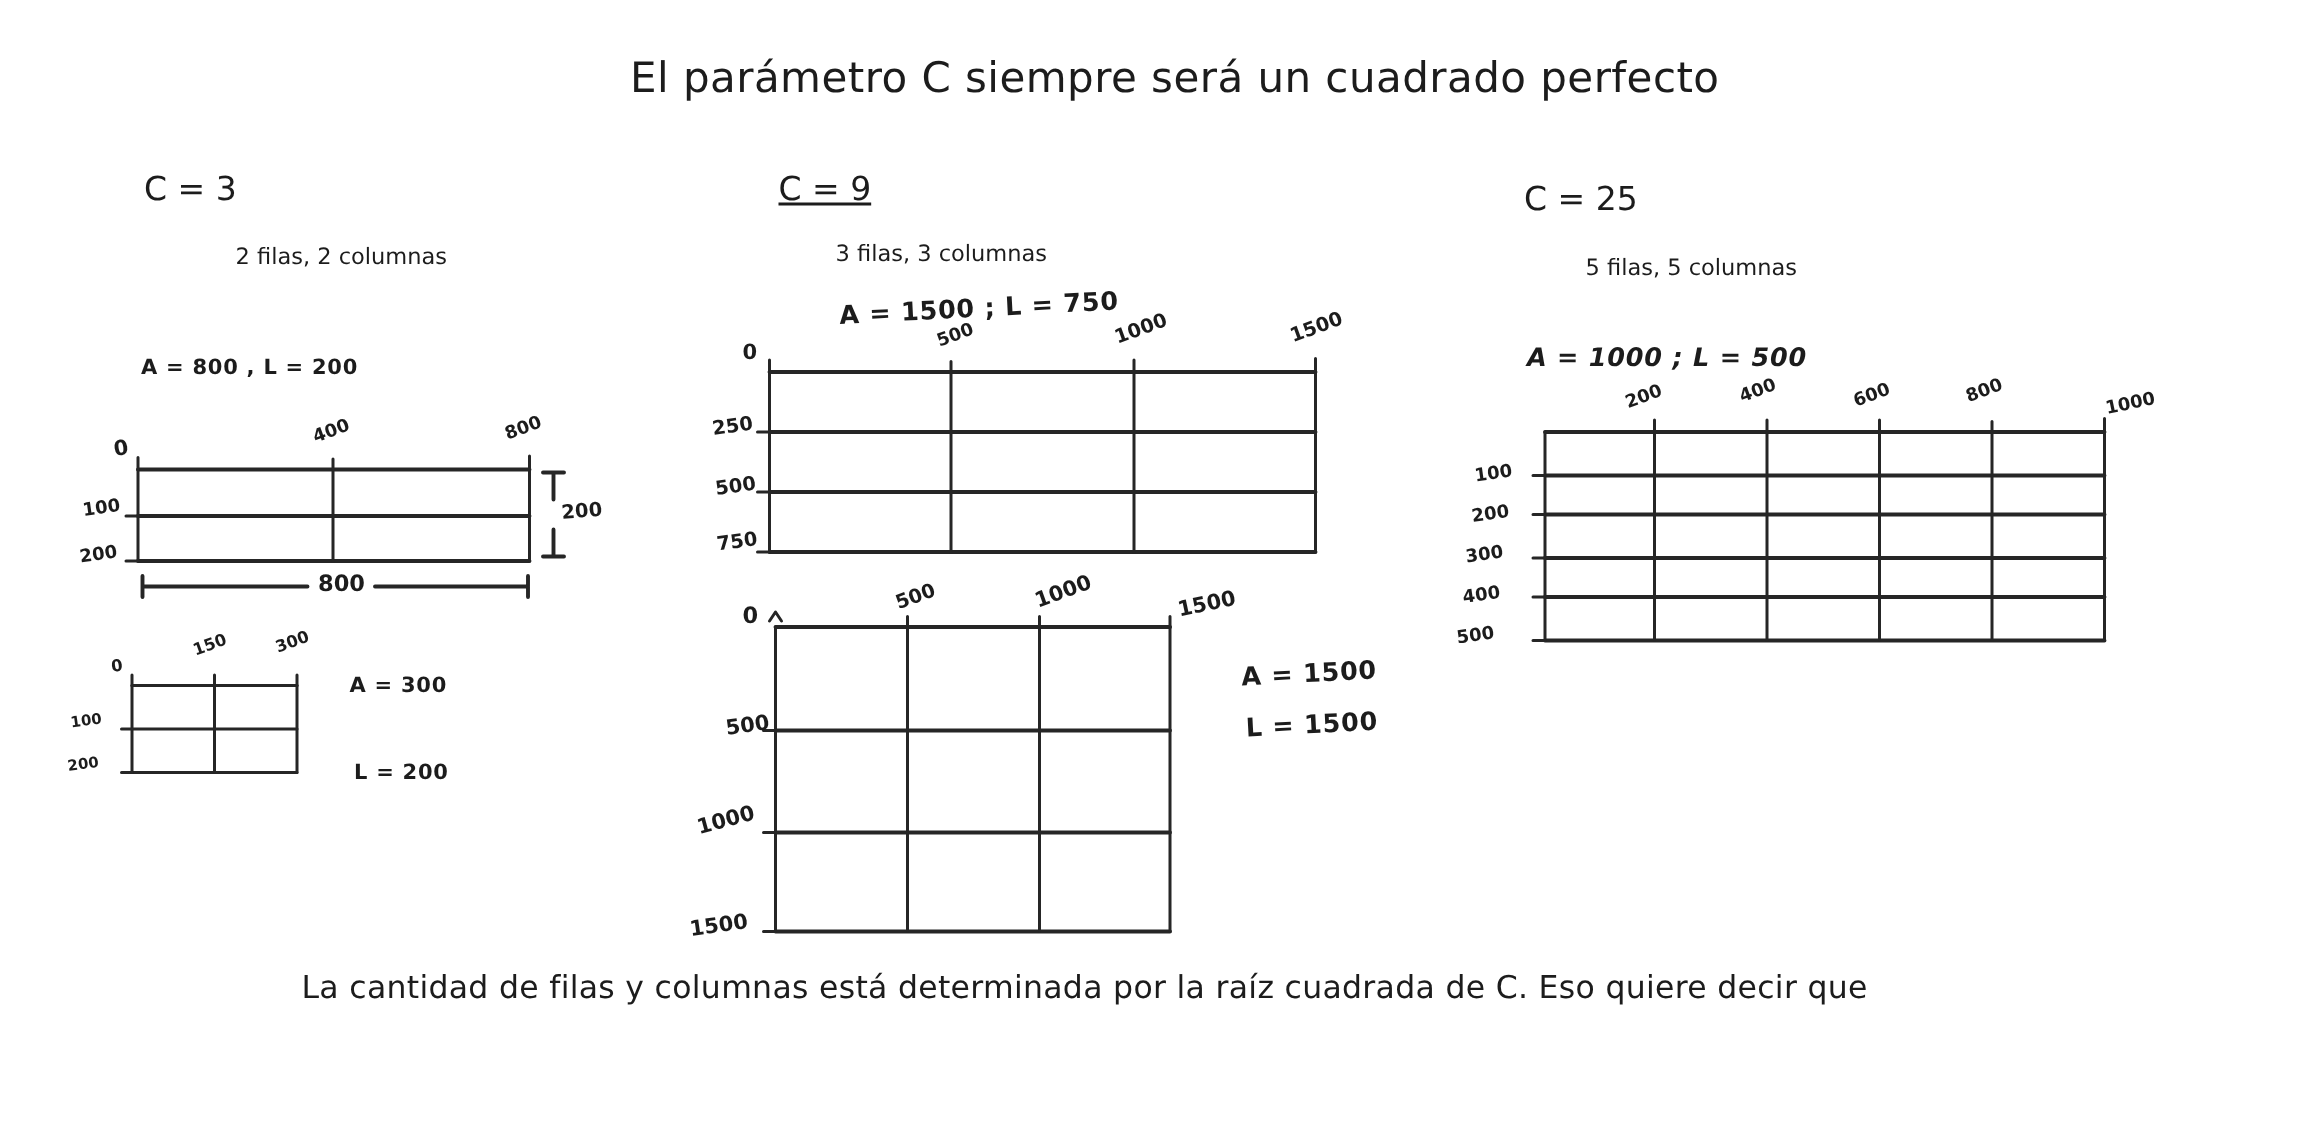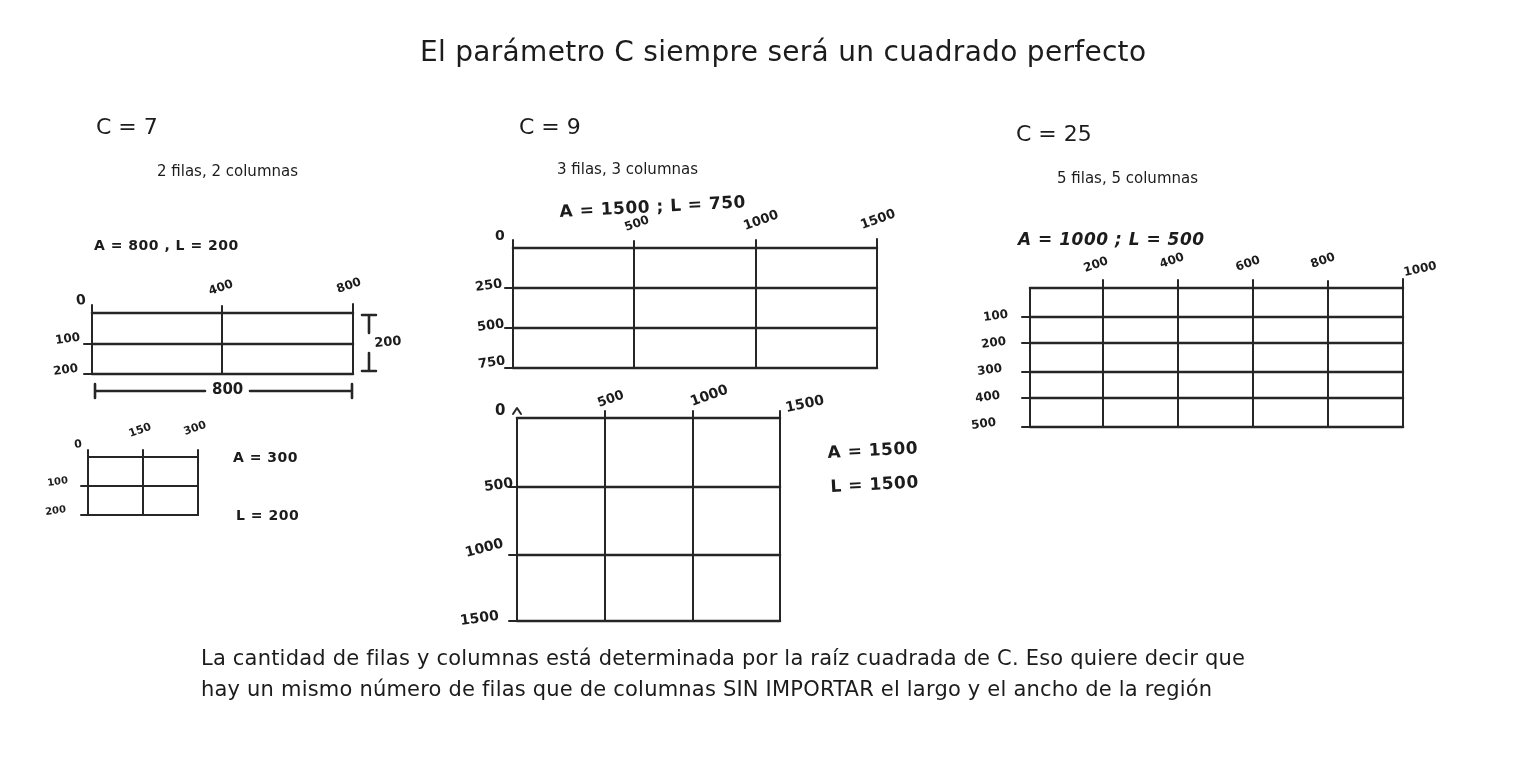--- a/index.html
+++ b/index.html
@@ -71,41 +71,41 @@
     <g>
       <path class="thick" d="M1030 288 H1403 M1030 317 H1403 M1030 343 H1403 M1030 372 H1403 M1030 398 H1403 M1030 427 H1403"></path>
       <path d="M1030 288 V427 M1103 288 V427 M1178 288 V427 M1253 288 V427 M1328 288 V427 M1403 288 V427"></path>
       <path d="M1103 280 V288 M1178 280 V288 M1253 280 V288 M1328 281 V288 M1403 279 V288"></path>
       <path d="M1022 317 H1030 M1022 343 H1030 M1022 372 H1030 M1022 398 H1030 M1022 427 H1030"></path>
     </g>
   </svg>
 
   <div class="lbl title" style="left:420px;top:38px;">El parámetro C siempre será un cuadrado perfecto</div>
 
-  <div class="lbl heading" style="left:96px;top:116px;">C = 7</div>
+  <div class="lbl heading" style="left:96px;top:116px;">C = 3</div>
   <div class="lbl sub" style="left:133px;top:164px;">2 filas, 2 columnas</div>
   <div class="lbl params" style="left:94px;top:238px;">A = 800 ,   L = 200</div>
 
   <div class="lbl tick rot8" style="left:77px;top:293px;font-size:14px;">0</div>
   <div class="lbl tick rot20" style="left:211px;top:285px;font-size:12px;">400</div>
   <div class="lbl tick rot20" style="left:339px;top:283px;font-size:12px;">800</div>
   <div class="lbl tick rot8" style="left:56px;top:334px;font-size:12px;">100</div>
   <div class="lbl tick rot8" style="left:54px;top:365px;font-size:12px;">200</div>
   <div class="lbl tick rot5" style="left:375px;top:336px;font-size:13px;">200</div>
   <div class="lbl tick" style="left:212px;top:382px;font-size:15px;">800</div>
 
   <div class="lbl tick rot8" style="left:75px;top:439px;font-size:11px;">0</div>
   <div class="lbl tick rot20" style="left:131px;top:428px;font-size:11px;">150</div>
   <div class="lbl tick rot20" style="left:186px;top:426px;font-size:11px;">300</div>
   <div class="lbl tick rot8" style="left:48px;top:478px;font-size:10px;">100</div>
   <div class="lbl tick rot8" style="left:46px;top:507px;font-size:10px;">200</div>
   <div class="lbl params" style="left:233px;top:450px;">A = 300</div>
   <div class="lbl params" style="left:236px;top:508px;">L = 200</div>
 
-  <div class="lbl heading" style="left:519px;top:116px;">C = 9</div>
+  <div class="lbl heading" style="left:519px;top:116px;text-decoration:underline;">C = 9</div>
   <div class="lbl sub" style="left:533px;top:162px;">3 filas, 3 columnas</div>
   <div class="lbl params rot3" style="left:560px;top:203px;font-size:17px;">A = 1500 ;   L = 750</div>
 
   <div class="lbl tick" style="left:495px;top:228px;font-size:14px;">0</div>
   <div class="lbl tick rot20" style="left:627px;top:221px;font-size:12px;">500</div>
   <div class="lbl tick rot20" style="left:746px;top:219px;font-size:13px;">1000</div>
   <div class="lbl tick rot20" style="left:863px;top:218px;font-size:13px;">1500</div>
   <div class="lbl tick rot8" style="left:476px;top:280px;font-size:13px;">250</div>
   <div class="lbl tick rot8" style="left:478px;top:320px;font-size:13px;">500</div>
   <div class="lbl tick rot8" style="left:479px;top:357px;font-size:13px;">750</div>
@@ -129,15 +129,14 @@
   <div class="lbl tick rot20" style="left:1238px;top:261px;font-size:12px;">600</div>
   <div class="lbl tick rot20" style="left:1313px;top:258px;font-size:12px;">800</div>
   <div class="lbl tick rot12" style="left:1405px;top:266px;font-size:12px;">1000</div>
   <div class="lbl tick rot8" style="left:984px;top:311px;font-size:12px;">100</div>
   <div class="lbl tick rot8" style="left:982px;top:338px;font-size:12px;">200</div>
   <div class="lbl tick rot8" style="left:978px;top:365px;font-size:12px;">300</div>
   <div class="lbl tick rot8" style="left:976px;top:392px;font-size:12px;">400</div>
   <div class="lbl tick rot8" style="left:972px;top:419px;font-size:12px;">500</div>
 
   <div class="lbl footer" style="left:201px;top:648px;text-align:center;">La cantidad de filas y columnas está determinada por la raíz cuadrada de C. Eso quiere decir que</div>
-  <div class="lbl footer" style="left:201px;top:679px;">hay un mismo número de filas que de columnas SIN IMPORTAR el largo y el ancho de la región</div>
 
 </div>
 
 </body></html>

